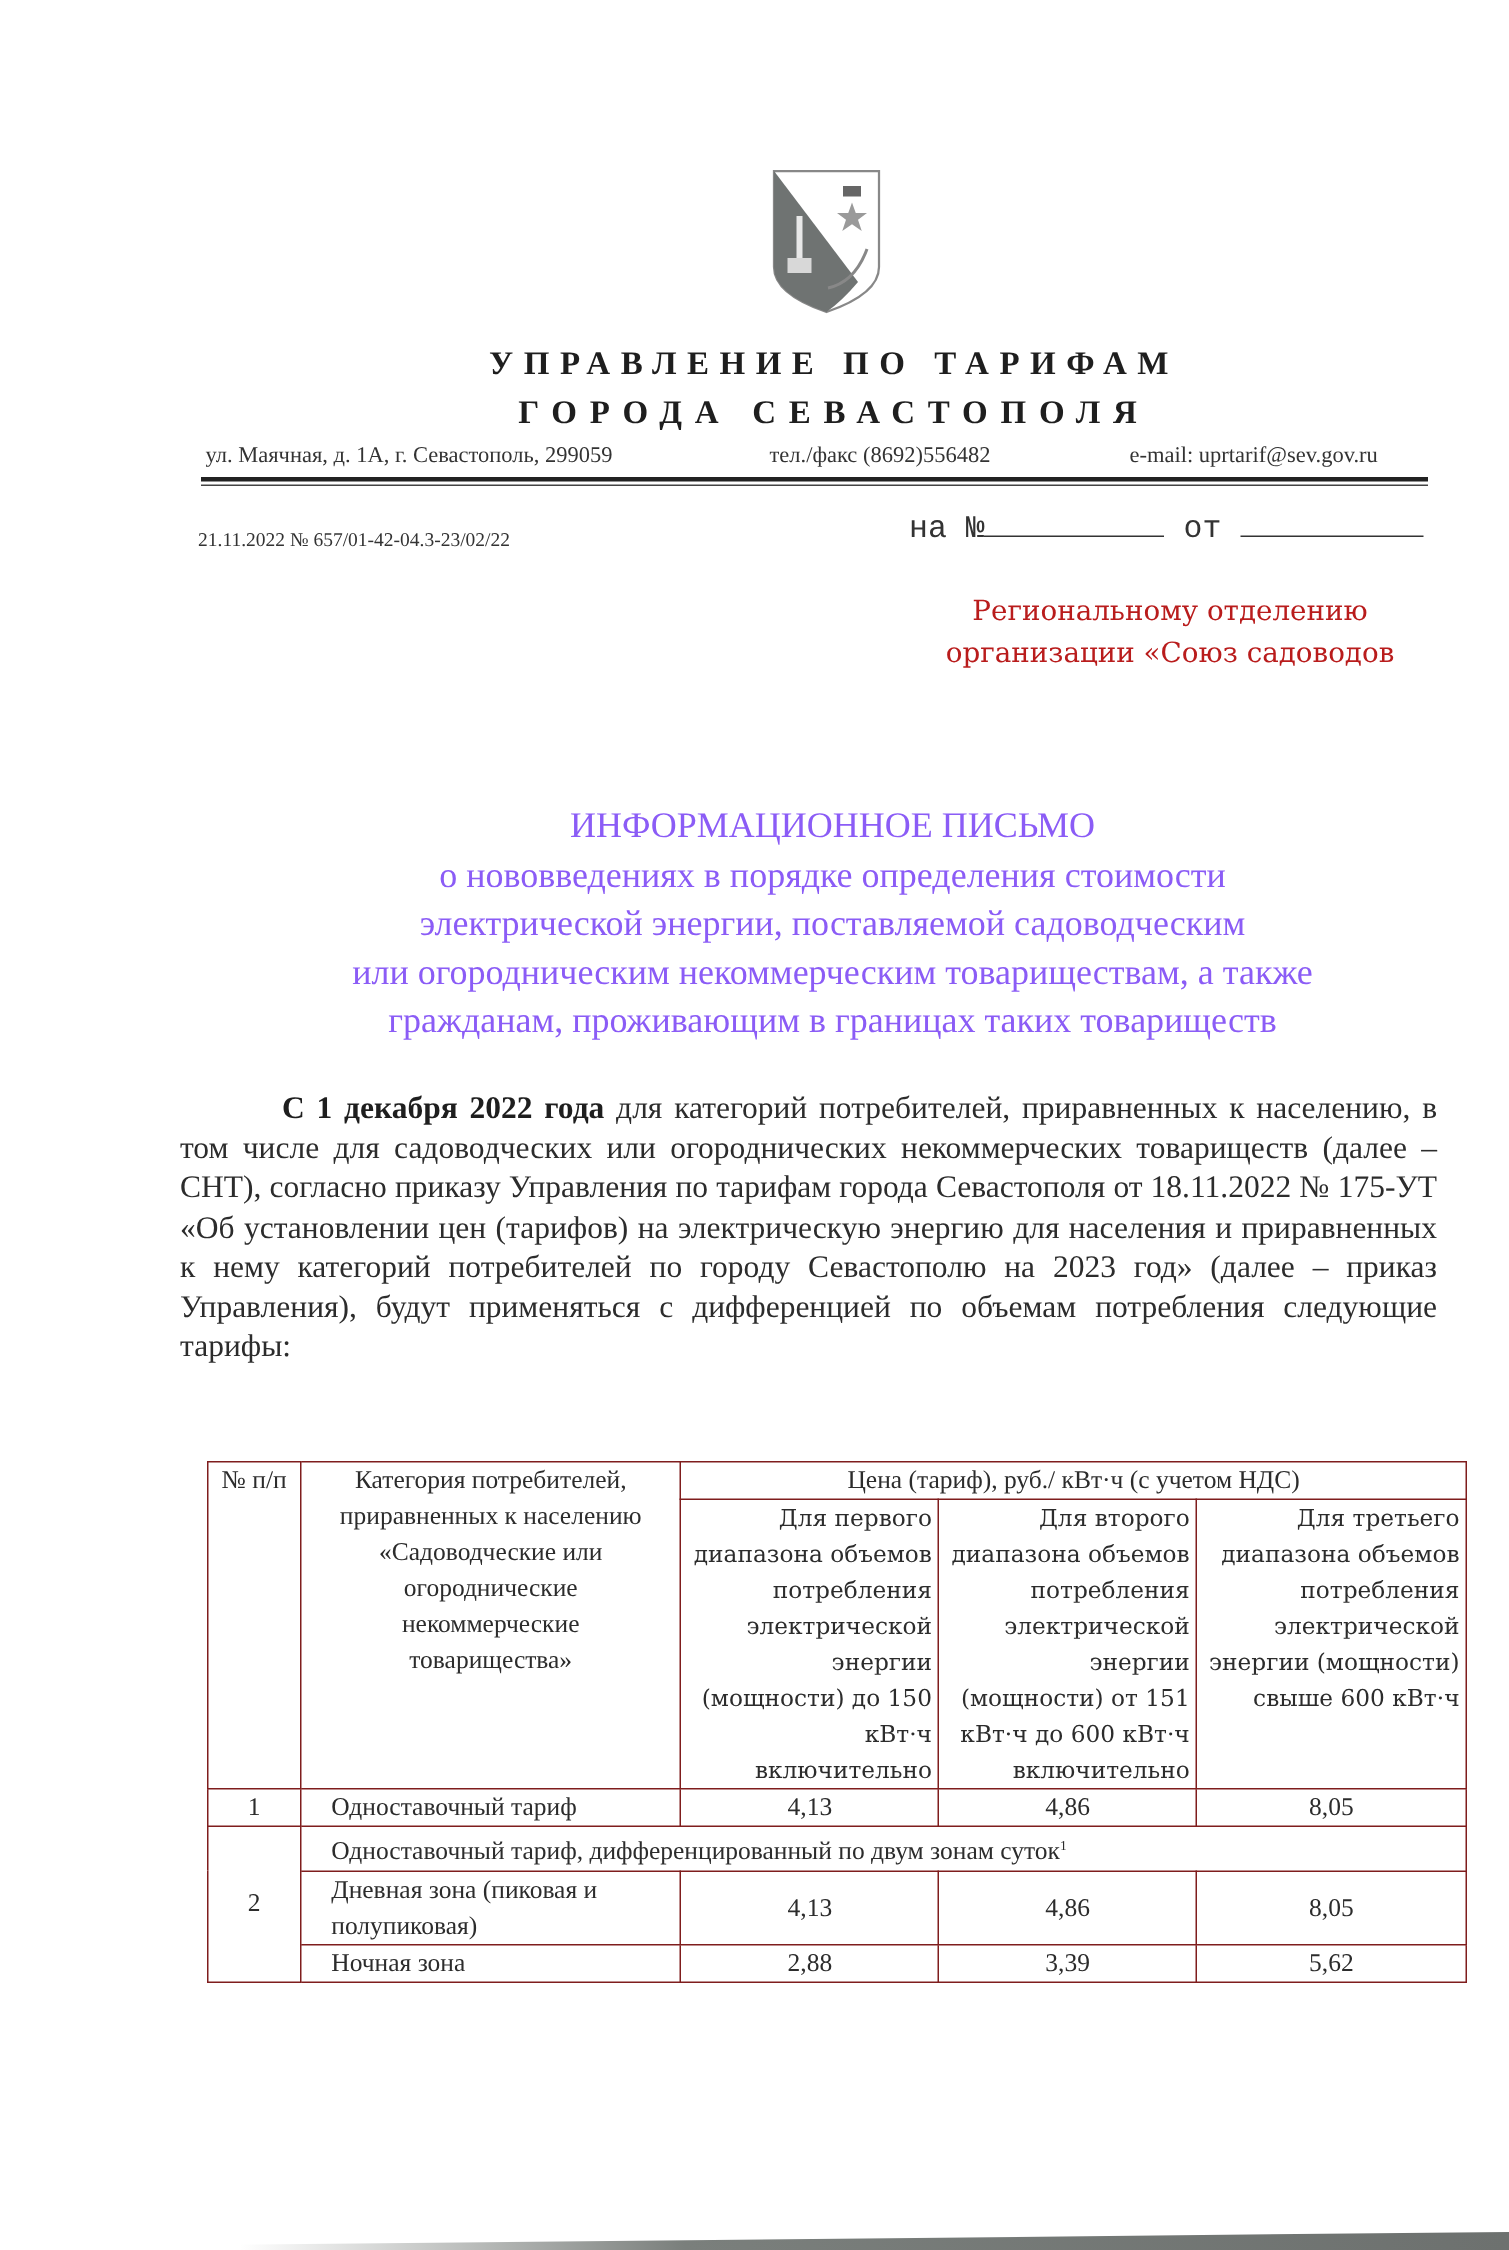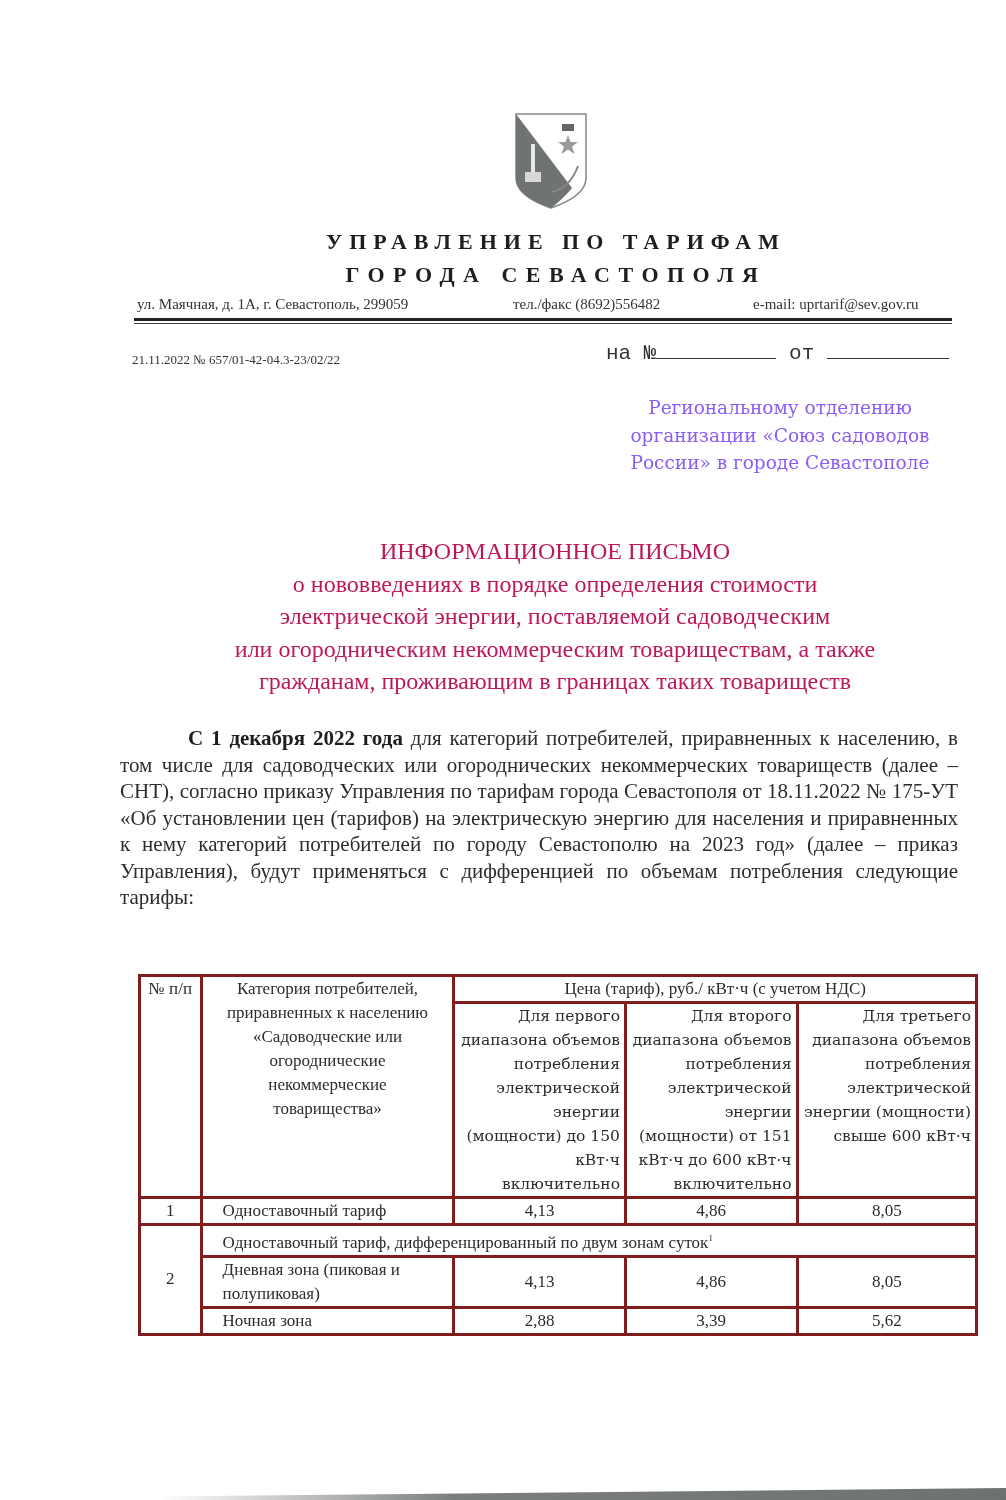--- a/index.html
+++ b/index.html
@@ -19,35 +19,35 @@
   #contact-address { left: 137px; }
   #contact-phone { left: 513px; }
   #contact-email { left: 753px; }
   #header-rule { left: 134px; width: 818px; top: 318px; height: 3px; background: #222; }
   #header-rule2 { left: 134px; width: 818px; top: 323px; height: 1px; background: #444; }
   #doc-ref { left: 132px; top: 352px; font-size: 13px; color: #333; }
   #reply-ref { left: 606px; top: 342px; font-size: 21px; color: #333; font-family: Liberation Mono, monospace; }
   .blank { display: inline-block; border-bottom: 1px solid #333; vertical-align: baseline; height: 12px; }
   #recipient {
     left: 590px; width: 380px; top: 394px; text-align: center; font-size: 20px; line-height: 27.5px;
-    font-family: "DejaVu Serif", serif; font-size: 18.5px; color: #8b5cf6;
+    font-family: "DejaVu Serif", serif; font-size: 18.5px; color: #b91c1c;
   }
   #letter-heading {
-    left: 130px; width: 850px; top: 535px; text-align: center; font-size: 24px; line-height: 32.5px; color: #be185d;
+    left: 130px; width: 850px; top: 535px; text-align: center; font-size: 24px; line-height: 32.5px; color: #8b5cf6;
   }
   #body-para {
     left: 120px; width: 838px; top: 725px; font-size: 21px; line-height: 26.5px; text-align: justify;
     text-indent: 68px; color: #2c2c2c;
   }
   #body-para b { color: #1e1e1e; }
   table#tariff-table {
     position: absolute; left: 138px; top: 974px; width: 840px; border-collapse: collapse;
     font-size: 17px; color: #2c2c2c;
   }
-  #tariff-table td { border: 3px solid #7f1d1d; padding: 0 4px; vertical-align: top; text-align: center; line-height: 24px; }
+  #tariff-table td { border: 1px solid #7f1d1d; padding: 0 4px; vertical-align: top; text-align: center; line-height: 24px; }
   #tariff-table td.left { text-align: left; padding-left: 20px; }
   #tariff-table td.mid { vertical-align: middle; }
   #tariff-table .hdr-sub { font-family: "DejaVu Serif", serif; font-size: 15.5px; line-height: 24px; text-align: right; }
   sup { font-size: 9px; }
   #scan-shadow {
     left: 160px; top: 1488px; width: 846px; height: 12px;
     background: linear-gradient(to right, rgba(255,255,255,0), #7a7f7c 35%, #6d716f);
     clip-path: polygon(0 70%, 100% 0, 100% 100%, 0 100%);
   }
 </style>
@@ -76,21 +76,20 @@
 <div id="doc-ref" class="abs">21.11.2022 № 657/01-42-04.3-23/02/22</div>
 <div id="reply-ref" class="abs">
   <span>на №</span><span class="blank" style="width:120px"></span>
   <span>от</span>
   <span class="blank" style="width:122px"></span>
 </div>
 
 <div id="recipient" class="abs">
   <div>Региональному отделению</div>
   <div>организации «Союз садоводов</div>
-  <div>России» в городе Севастополе</div>
 </div>
 
 <div id="letter-heading" class="abs">
   <div>ИНФОРМАЦИОННОЕ ПИСЬМО</div>
   <div>о нововведениях в порядке определения стоимости</div>
   <div>электрической энергии, поставляемой садоводческим</div>
   <div>или огородническим некоммерческим товариществам, а также</div>
   <div>гражданам, проживающим в границах таких товариществ</div>
 </div>
 

